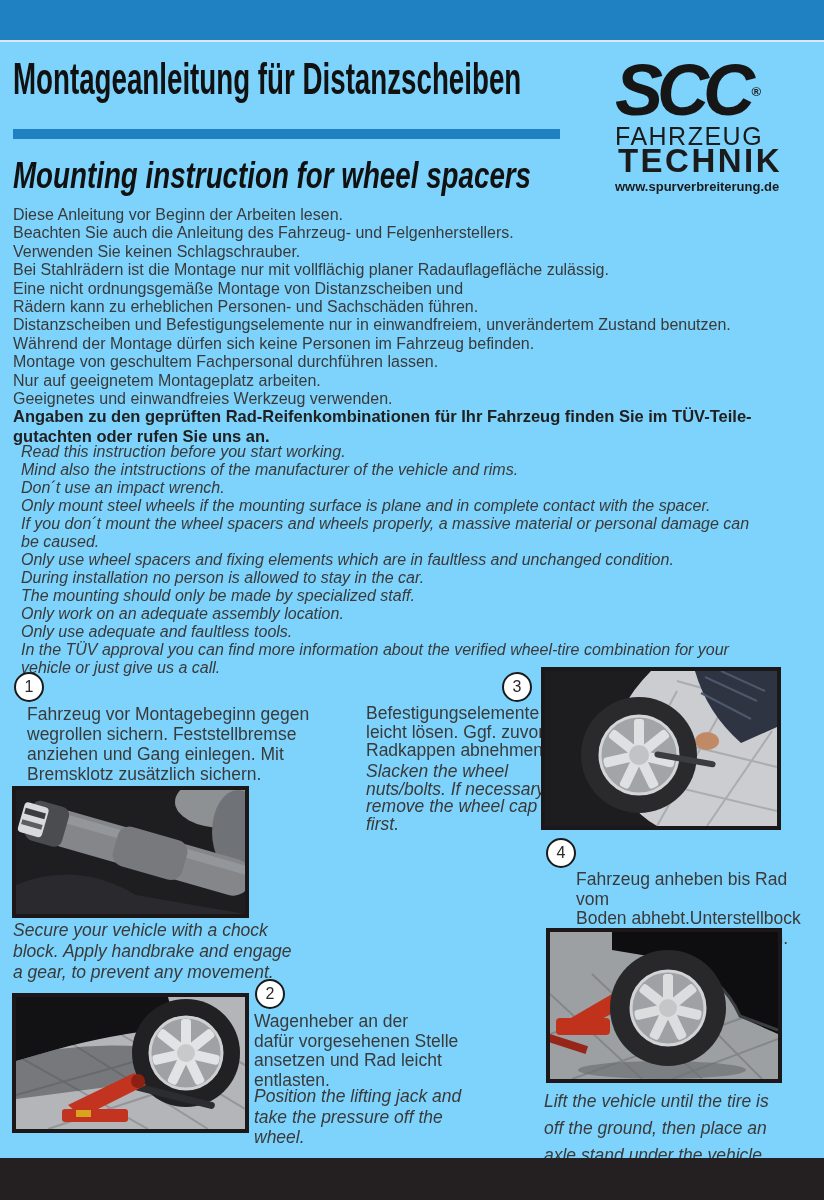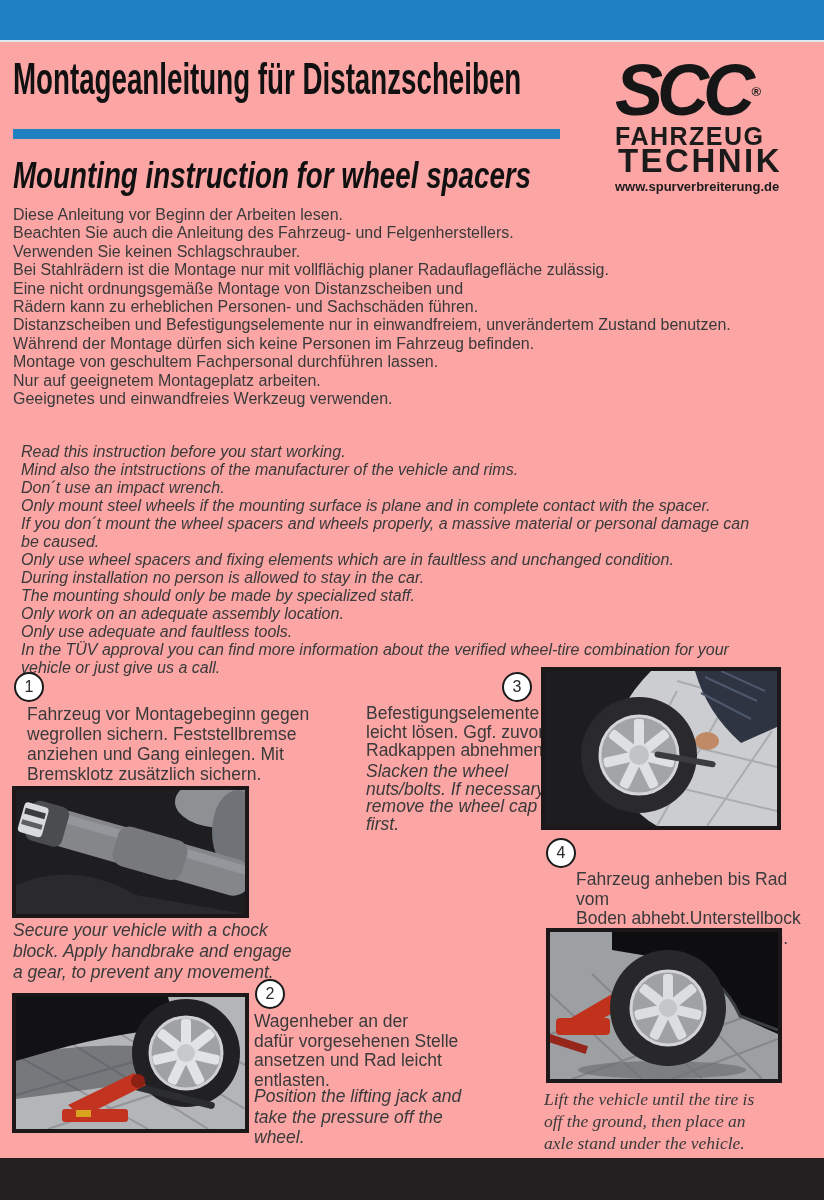--- a/index.html
+++ b/index.html
@@ -1,33 +1,33 @@
 <!DOCTYPE html>
 <html style="--top-bar: #1f80c2; --accent: #1f80c2; --footer: #242021; --heading: #111111;"><head>
 <meta charset="utf-8">
 <style>
   html,body{margin:0;padding:0;background:#ffffff;}
-  .page{position:relative;width:824px;height:1200px;background:#fca5a5;overflow:hidden;
+  .page{position:relative;width:824px;height:1200px;background:#7dd3fc;overflow:hidden;
         font-family:"Liberation Sans", sans-serif;color:#3a3a3a;}
   .topbar{position:absolute;left:0;top:0;width:824px;height:40px;
           background:var(--top-bar,#1f80c2);border-bottom:2px solid #dfe9f1;}
   .title-de{position:absolute;left:13px;top:54px;font-size:44px;font-weight:bold;
             color:var(--heading,#111);white-space:nowrap;transform:scaleX(0.63);
             transform-origin:left top;letter-spacing:0;}
   .rule-blue{position:absolute;left:13px;top:129px;width:547px;height:10px;
              background:var(--accent,#1f80c2);}
   .title-en{position:absolute;left:13px;top:155px;font-size:37px;font-weight:bold;
             font-style:italic;color:var(--heading,#111);white-space:nowrap;
             transform:scaleX(0.75);transform-origin:left top;}
   .logo{position:absolute;left:615px;top:60px;width:170px;color:#1b1b1b;}
   .logo-scc{font-size:72px;font-weight:bold;font-style:italic;letter-spacing:-6px;
             line-height:60px;color:#161616;position:relative;display:inline-block;}
   .logo-reg{position:absolute;right:-12px;top:2px;font-size:13px;font-style:normal;
             letter-spacing:0;}
-  .logo-l1{font-size:25px;font-weight:bold;letter-spacing:1.5px;line-height:23px;margin-top:5px;}
+  .logo-l1{font-size:25px;font-weight:normal;letter-spacing:1.5px;line-height:23px;margin-top:5px;}
   .logo-l2{font-size:33px;font-weight:bold;letter-spacing:2.5px;line-height:25px;text-align:center;}
   .logo-web{font-size:13px;font-weight:bold;margin-top:6px;letter-spacing:0;}
   .para{position:absolute;white-space:pre-line;}
   .intro-de{left:13px;top:206px;font-size:16px;line-height:18.4px;}
   .intro-de-bold{left:13px;top:406px;font-size:16.5px;line-height:20px;font-weight:bold;color:#202020;}
   .intro-en{left:13px;top:443px;font-size:16px;line-height:18px;font-style:italic;margin-left:8px;}
   .step-circle{position:absolute;width:26px;height:26px;border:2.5px solid #1a1a1a;
                border-radius:50%;display:flex;align-items:center;justify-content:center;
                font-size:16px;color:#2a2a2a;background:#fff;}
   .step-de{font-size:17.5px;}
@@ -61,20 +61,22 @@
 Beachten Sie auch die Anleitung des Fahrzeug- und Felgenherstellers.
 Verwenden Sie keinen Schlagschrauber.
 Bei Stahlrädern ist die Montage nur mit vollflächig planer Radauflagefläche zulässig.
 Eine nicht ordnungsgemäße Montage von Distanzscheiben und
 Rädern kann zu erheblichen Personen- und Sachschäden führen.
 Distanzscheiben und Befestigungselemente nur in einwandfreiem, unverändertem Zustand benutzen.
 Während der Montage dürfen sich keine Personen im Fahrzeug befinden.
 Montage von geschultem Fachpersonal durchführen lassen.
 Nur auf geeignetem Montageplatz arbeiten.
 Geeignetes und einwandfreies Werkzeug verwenden.</div>
+  <div class="para intro-de-bold">Angaben zu den geprüften Rad-Reifenkombinationen für Ihr Fahrzeug finden Sie im TÜV-Teile-
+gutachten oder rufen Sie uns an.</div>
   <div class="para intro-en">Read this instruction before you start working.
 Mind also the intstructions of the manufacturer of the vehicle and rims.
 Don´t use an impact wrench.
 Only mount steel wheels if the mounting surface is plane and in complete contact with the spacer.
 If you don´t mount the wheel spacers and wheels properly, a massive material or personal damage can
 be caused.
 Only use wheel spacers and fixing elements which are in faultless and unchanged condition.
 During installation no person is allowed to stay in the car.
 The mounting should only be made by specialized staff.
 Only work on an adequate assembly location.
@@ -285,19 +287,19 @@
           </g>
         <g transform="rotate(308.4)">
             <rect x="-5" y="-34" width="10" height="27" rx="3"></rect>
           </g>
       </g>
       <circle cx="118" cy="76" r="9" fill="#c5c6c8"></circle>
       <circle cx="118" cy="76" r="37" fill="none" stroke="#d2d3d5" stroke-width="3"></circle>
     </svg>
   </div>
 
-  <div class="para step-en" style="left:544px;top:1088px;line-height:22px;font-family:Liberation Serif, serif;">Lift the vehicle until the tire is
+  <div class="para step-en" style="left:544px;top:1088px;line-height:27px;">Lift the vehicle until the tire is
 off the ground, then place an
 axle stand under the vehicle.</div>
 
   <div class="footer"></div>
 
 </div>
 
 </body></html>

